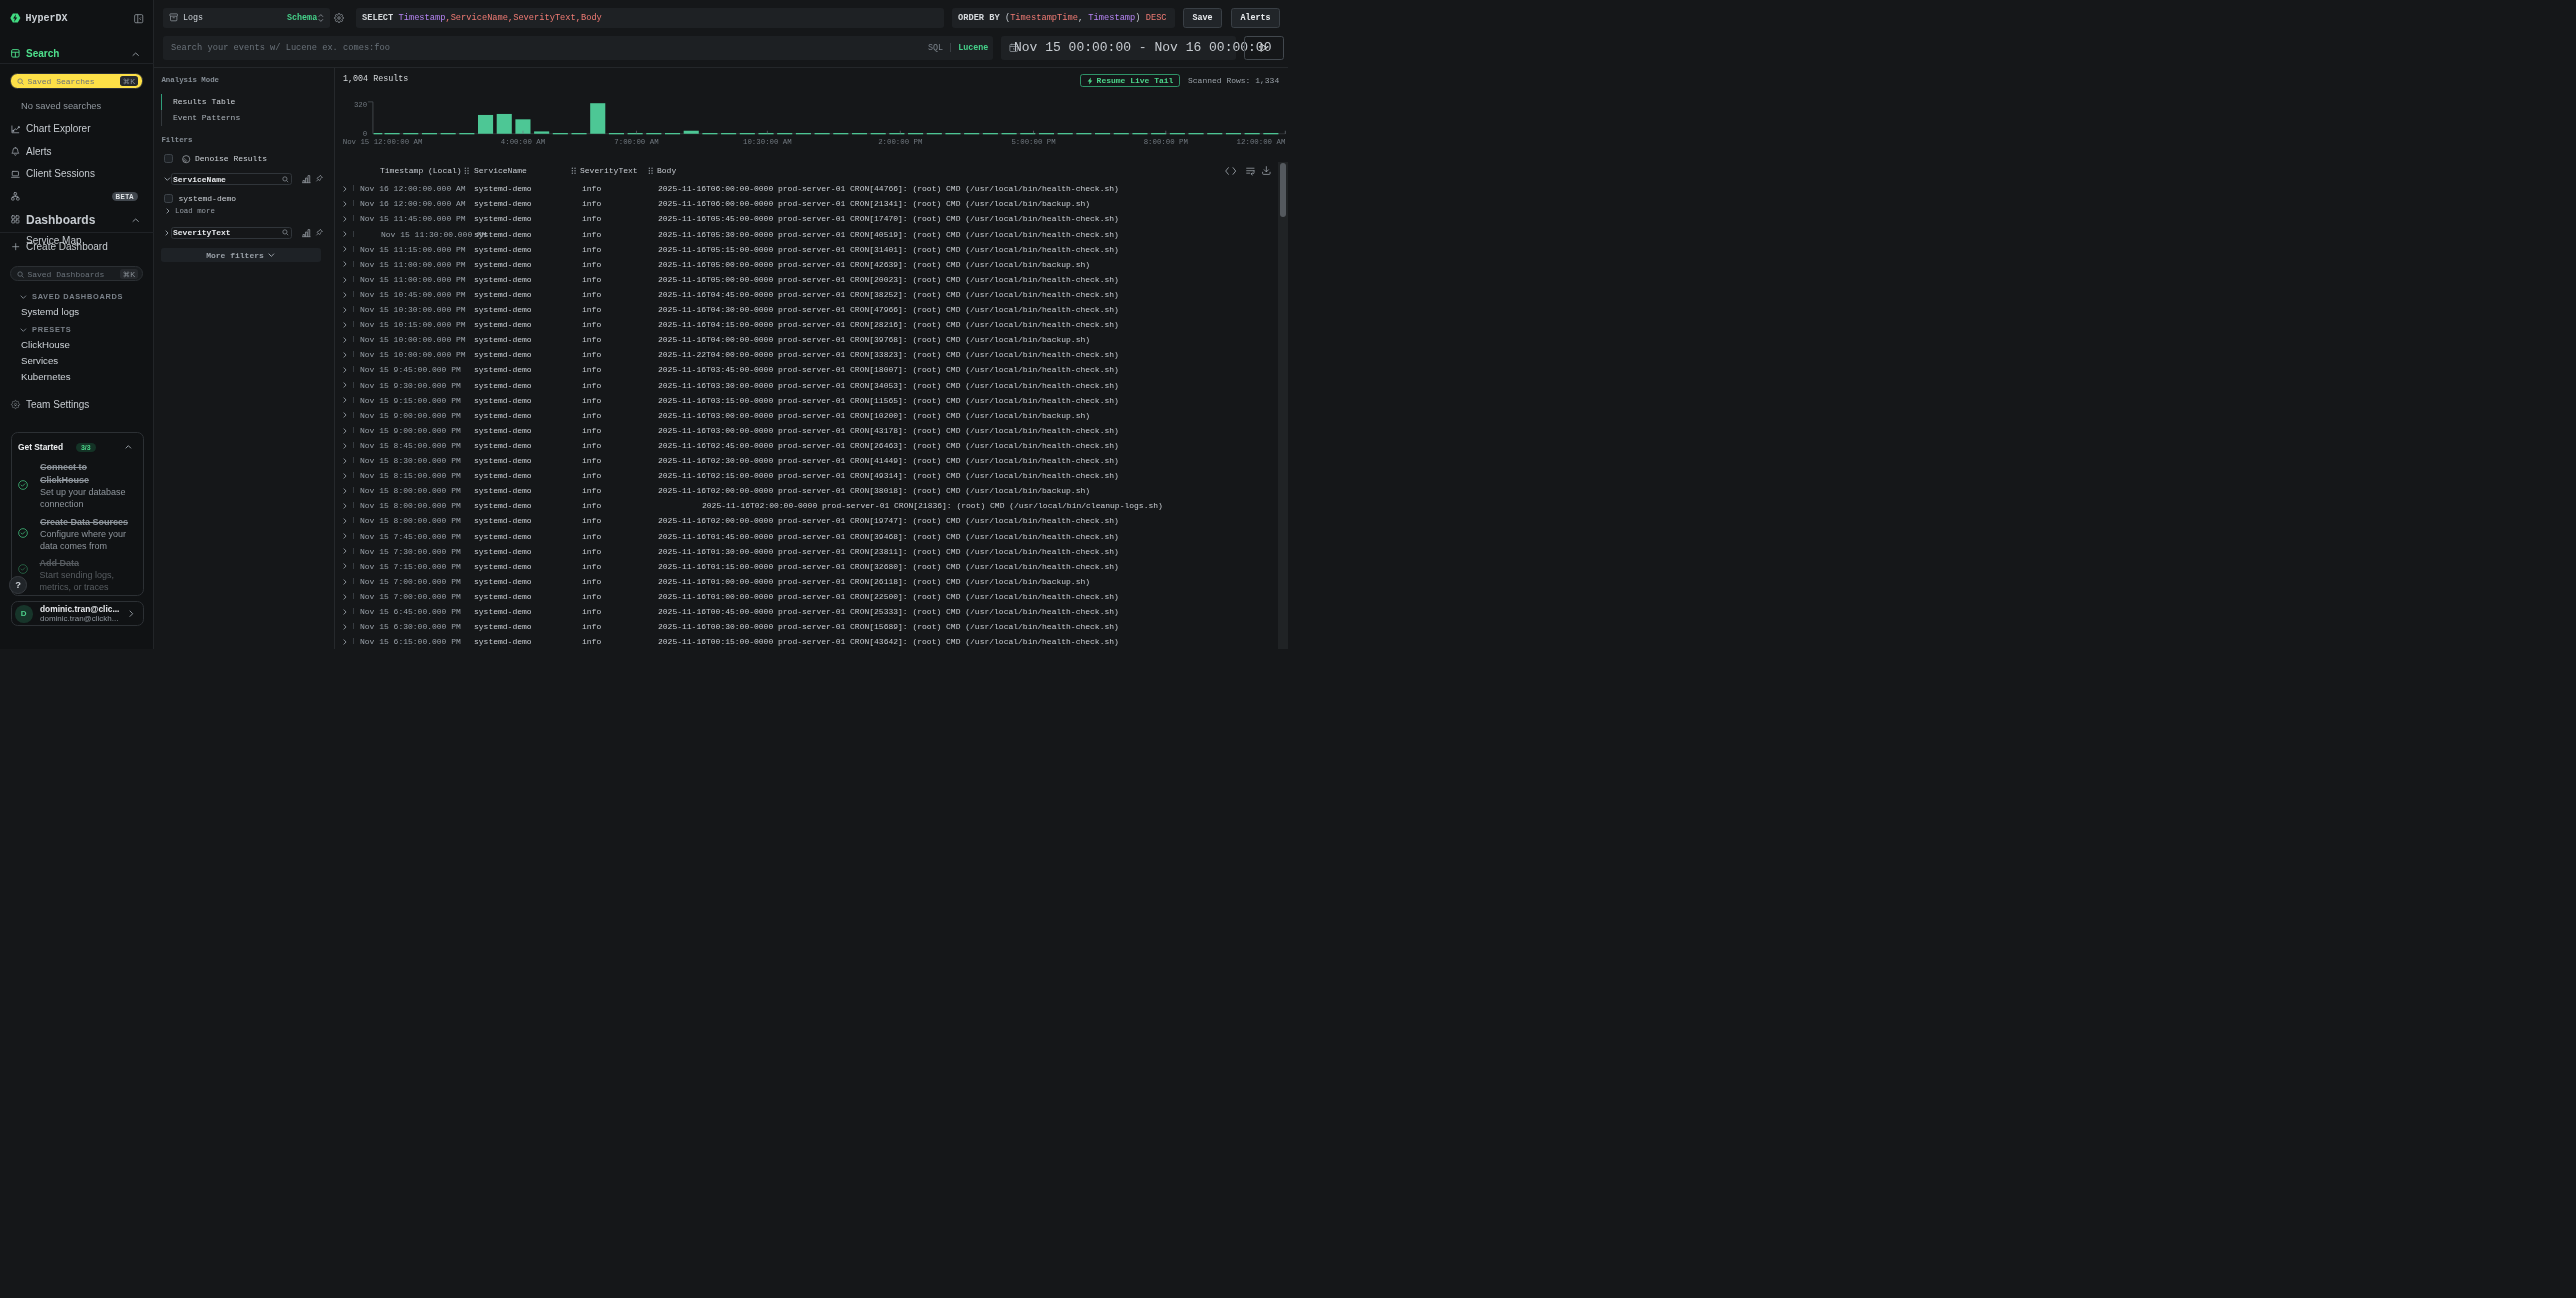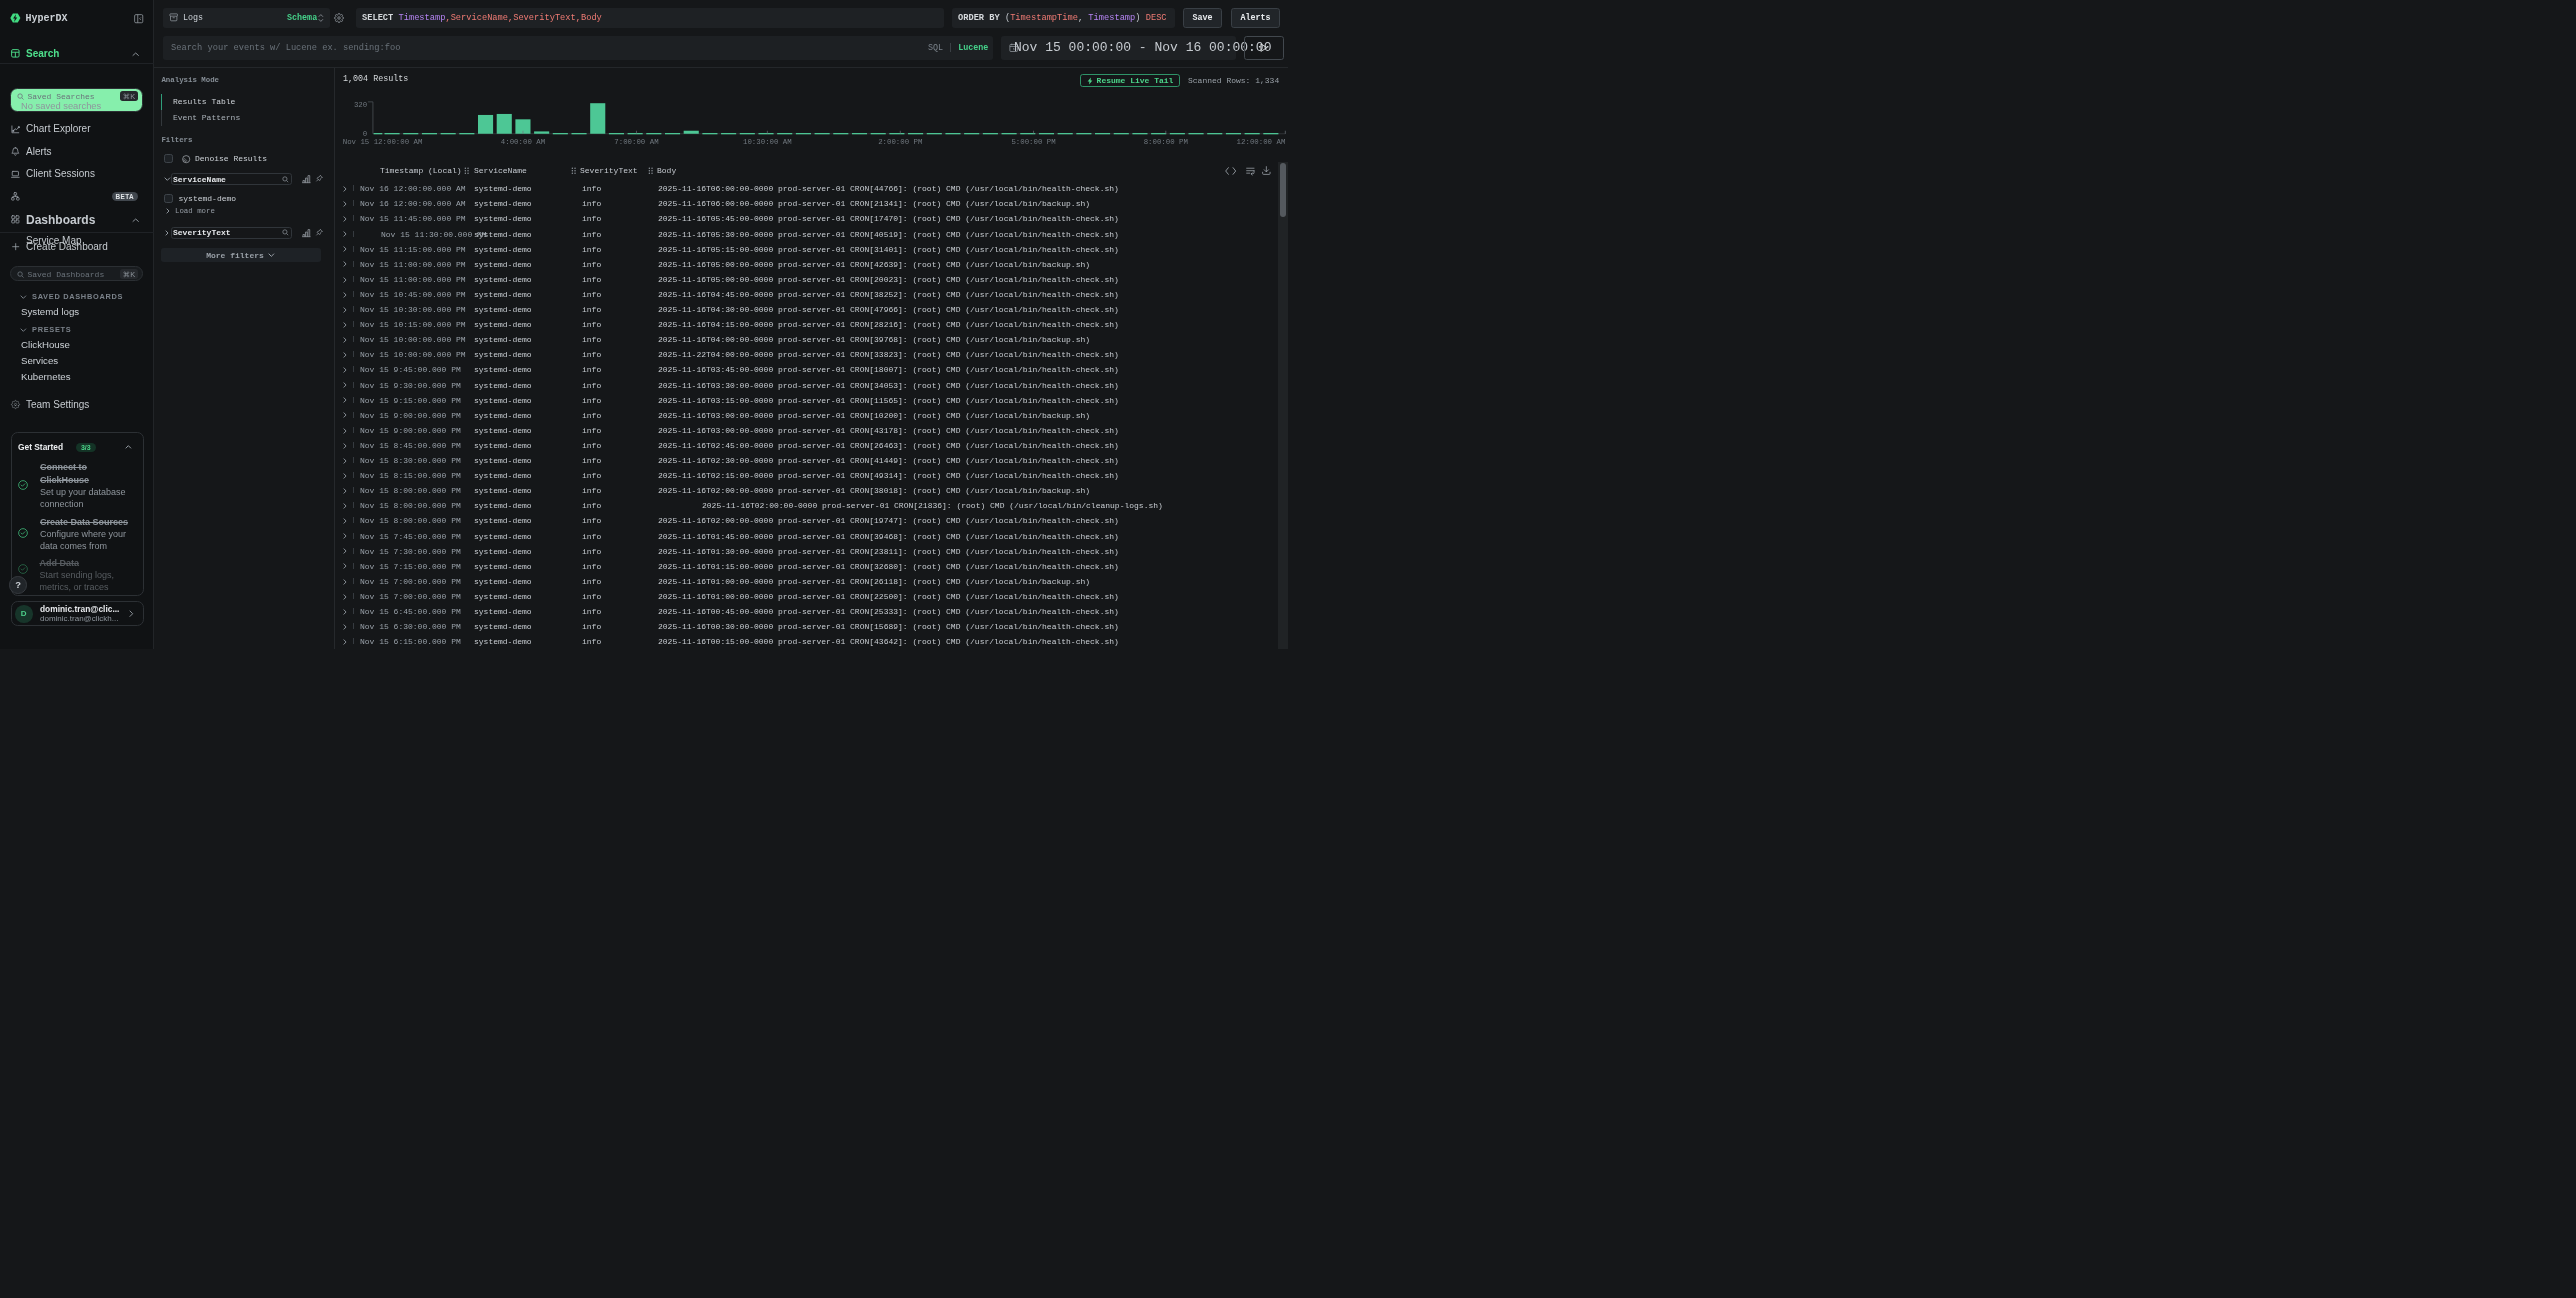--- a/index.html
+++ b/index.html
@@ -24,21 +24,21 @@
     </svg>
 <svg style="left:11px;top:49px" width="8.7" height="8.7" viewBox="0 0 14 14" fill="none" stroke="#4ee08c" stroke-width="1.5">
 <rect x="1" y="1" width="12" height="12" rx="2"></rect>
       <path d="M1 5.2h12M7 5.2V13"></path>
     </svg>
 <div class="tc b" style="left:26px;top:47px;height:13.4px;font-size:10px;color:#4ee08c;">Search</div>
 <svg style="left:132px;top:52px" width="7.4" height="4.7" viewBox="0 0 11 7" fill="none" stroke="#8f969d" stroke-width="1.4">
       <path d="M1 5.5 5.5 1.5 10 5.5"></path>
     </svg>
 <div class="abs" style="left:0;top:63px;width:154px;height:0.7px;background:#1f2226"></div>
-<div class="abs" style="left:10.4px;top:88px;width:133px;height:24px;border-radius:7.4px;background:#86efac;border:0.7px solid #2b2f33">
+<div class="abs" style="left:10.4px;top:73px;width:133px;height:16px;border-radius:7.4px;background:#fde047;border:0.7px solid #2b2f33">
       <svg style="left:6px;top:3.7px" width="7.4" height="7.4" viewBox="0 0 12 12" fill="none" stroke="#6b737b" stroke-width="1.3">
         <circle cx="5" cy="5" r="3.6"></circle>
         <path d="m8 8 2.6 2.6"></path>
       </svg>
       <div class="tc mono" style="left:16px;top:0;height:14px;font-size:8px;color:#6b737b">Saved Searches</div>
       <div class="abs" style="right:4.7px;top:1.7px;width:17.5px;height:10.7px;border-radius:2.7px;background:#26292d;display:flex;align-items:center;justify-content:center">
         <svg style="position:static" width="6.7" height="6.7" viewBox="0 0 24 24" fill="none" stroke="#8f969d" stroke-width="2">
           <path d="M15 6v12a3 3 0 1 0 3-3H6a3 3 0 1 0 3 3V6a3 3 0 1 0-3 3h12a3 3 0 1 0-3-3"></path>
         </svg>
         <span style="font-size:7.4px;color:#8f969d;margin-left:0.7px;font-family:'Liberation Sans',sans-serif">K</span>
@@ -242,21 +242,21 @@
 <div class="tc mono" style="left:362px;top:11.4px;height:13.4px;font-size:8.7px"><span class="b" style="color:#d6dadd">SELECT </span><span style="color:#b584f2">Timestamp</span><span style="color:#ef7b74">,ServiceName,SeverityText,Body</span></div>
 <div class="abs" style="left:952px;top:8.4px;width:223px;height:19.5px;border-radius:2.7px;background:#1e2124"></div>
 <div class="tc mono" style="left:958px;top:11.4px;height:13.4px;font-size:8.7px"><span class="b" style="color:#d6dadd">ORDER BY </span><span style="color:#c3c8cd">(</span><span style="color:#ef7b74">TimestampTime</span><span style="color:#c3c8cd">, </span><span style="color:#b584f2">Timestamp</span><span style="color:#c3c8cd">) </span><span style="color:#ef7b74">DESC</span></div>
 <div class="abs" style="left:1183px;top:8.4px;width:39px;height:19.5px;border-radius:2.7px;background:#212529;border:0.7px solid #393f45;display:flex;align-items:center;justify-content:center">
     <span class="mono b" style="font-size:8.4px;color:#e8ebee">Save</span>
   </div>
 <div class="abs" style="left:1231px;top:8.4px;width:49px;height:19.5px;border-radius:2.7px;background:#212529;border:0.7px solid #393f45;display:flex;align-items:center;justify-content:center">
     <span class="mono b" style="font-size:8.4px;color:#e8ebee">Alerts</span>
   </div>
 <div class="abs" style="left:163px;top:36px;width:830px;height:23.5px;border-radius:2.7px;background:#1d2023"></div>
-<div class="tc mono" style="left:171px;top:41px;height:13.4px;font-size:8.7px;color:#6a727a;">Search your events w/ Lucene ex. sending:foo</div>
+<div class="tc mono" style="left:171px;top:41px;height:13.4px;font-size:8.7px;color:#6a727a;">Search your events w/ Lucene ex. comes:foo</div>
 <div class="tc mono" style="left:928px;top:41px;height:13.4px;font-size:8.4px"><span style="color:#7a828a">SQL</span><span style="color:#4a5056"> | </span><span class="b" style="color:#45d089">Lucene</span></div>
 <div class="abs" style="left:1001px;top:36px;width:235px;height:23.5px;border-radius:2.7px;background:#1e2124"></div>
 <svg style="left:1009px;top:43px" width="9.4" height="9.4" viewBox="0 0 16 16" fill="none" stroke="#9ba2a9" stroke-width="1.2">
 <rect x="1.5" y="2.5" width="13" height="12" rx="1.5"></rect>
     <path d="M4.8 1v3M11.2 1v3M1.5 6h13"></path>
     <path d="M7.2 9.2h1.2v3" stroke-width="1.1"></path>
   </svg>
 <div class="tc mono" style="left:1014px;top:41px;height:13.4px;font-size:13px;color:#c6cbd0;">Nov 15 00:00:00 - Nov 16 00:00:00</div>
 <div class="abs" style="left:1244px;top:36px;width:40px;height:23.5px;border-radius:2.7px;border:0.7px solid #42484e;display:flex;align-items:center;justify-content:center">
     <svg style="position:static" width="8" height="9.4" viewBox="0 0 13 15" fill="none" stroke="#e7eaec" stroke-width="1.4" stroke-linejoin="round">

